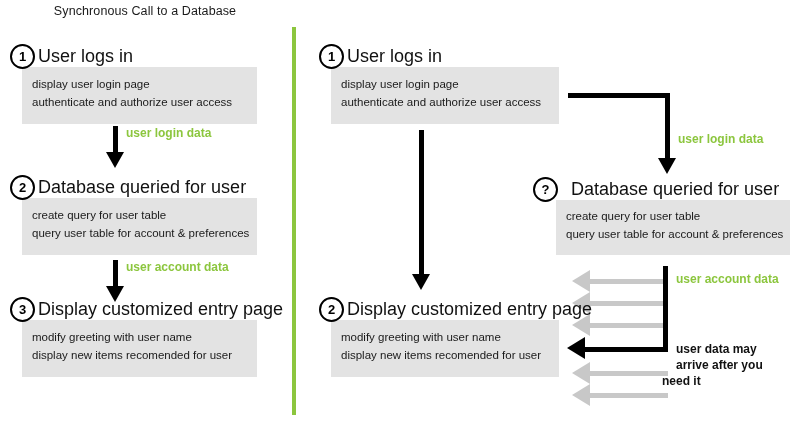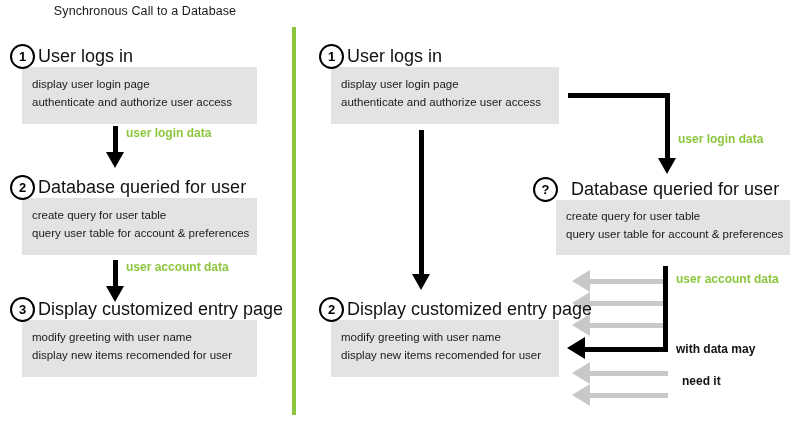--- a/index.html
+++ b/index.html
@@ -206,22 +206,23 @@
   <div class="g-head" style="left:572px; top:362px;"></div>
 
   <div class="g-shaft" style="left:590px; top:393px; width:78px;"></div>
   <div class="g-head" style="left:572px; top:384px;"></div>
 
   <div class="h-shaft" style="left:585px; top:347px; width:83px;"></div>
   <div class="b-head-left" style="left:567px; top:337px;"></div>
 
   <div class="arrow-label" style="left:676px; top:272px;">user account data</div>
 
-  <div class="note" style="left:676px; top:341px;">with data may</div>
-  <div class="note" style="left:676px; top:373px;padding-left:6px;">need it</div>
+  <div class="note" style="left:676px; top:341px;">user data may</div>
+  <div class="note" style="left:676px; top:357px;">arrive after you</div>
+  <div class="note" style="left:656px; top:373px;padding-left:6px;">need it</div>
 
   <div class="step-badge" style="left:319px; top:297px;">2</div>
   <div class="step-heading" style="left:347px; top:299px;">Display customized entry page</div>
   <div class="detail-box" style="left:331px; top:320px; width:228px; height:57px;"></div>
   <div class="detail-line" style="left:341px; top:331px;">modify greeting with user name</div>
   <div class="detail-line" style="left:341px; top:349px;">display new items recomended for user</div>
 
 </div>
 
 </body></html>

